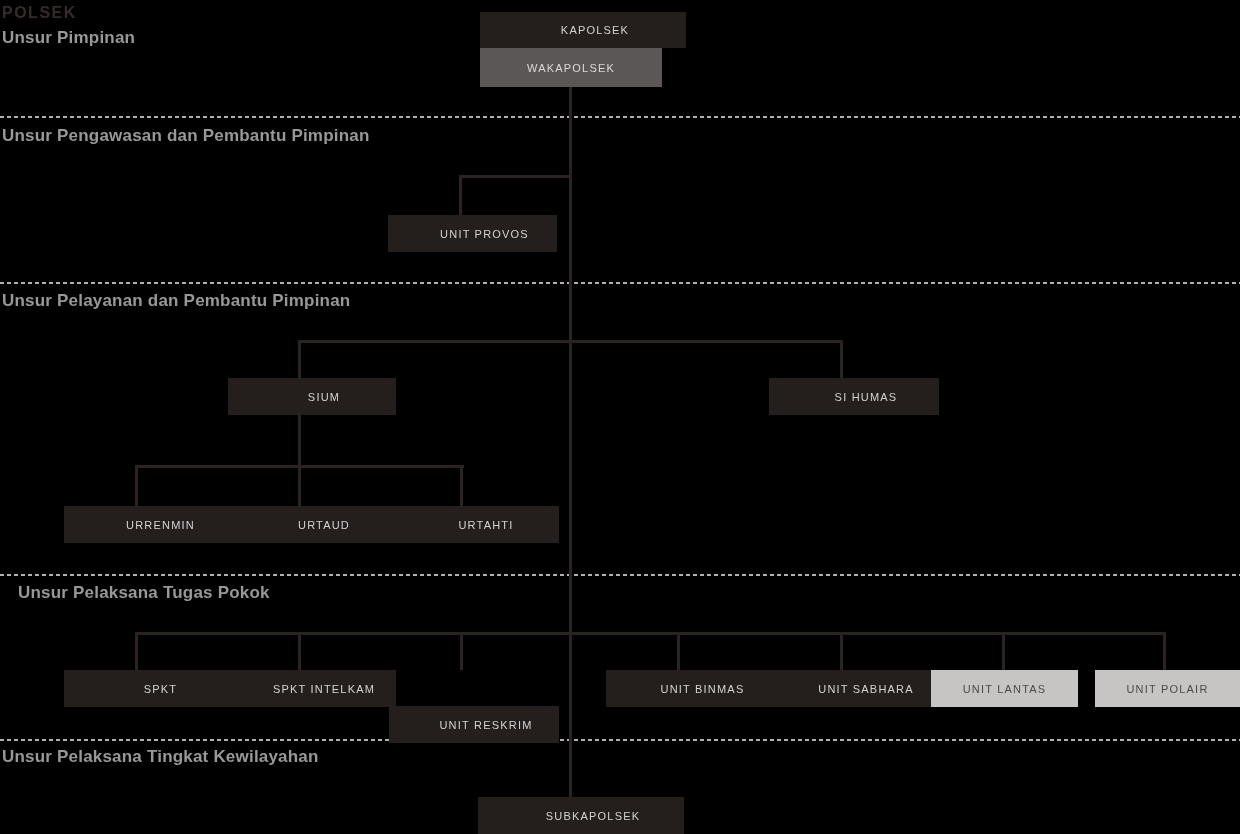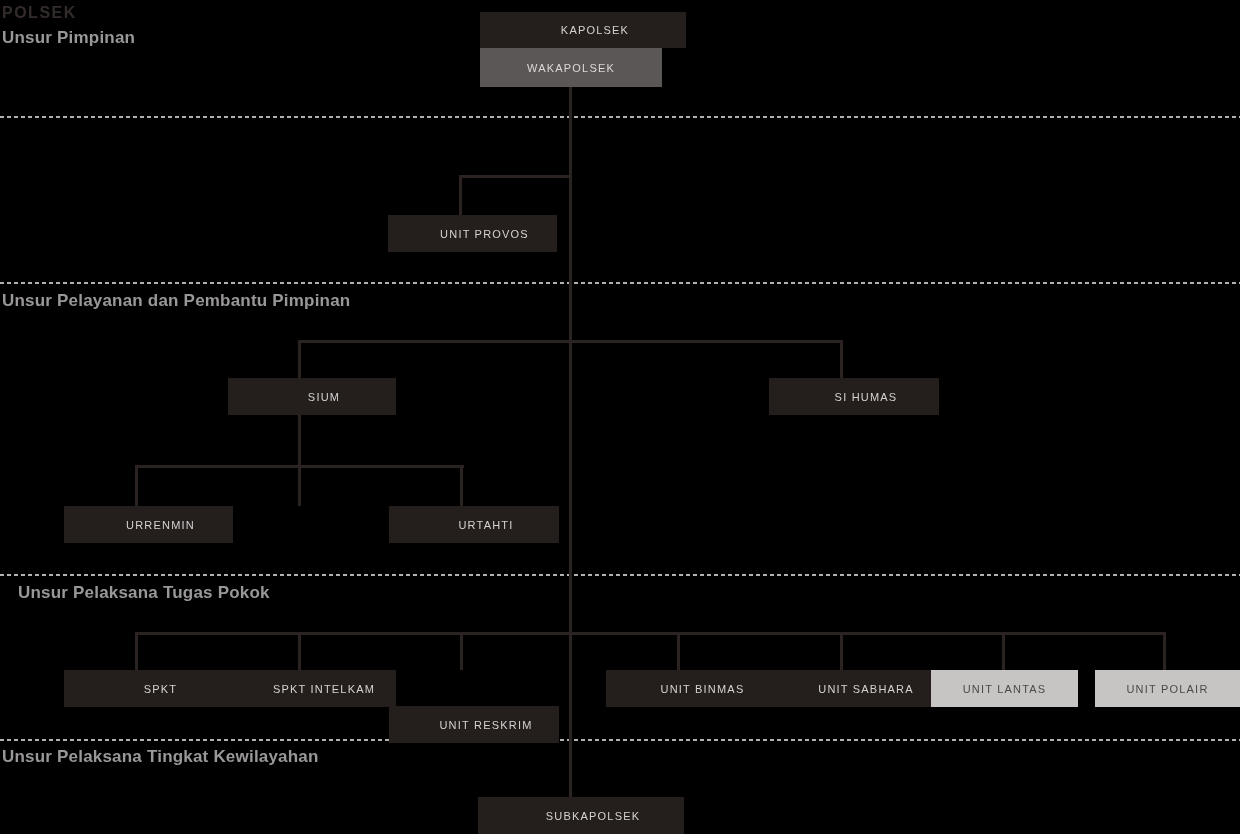--- a/index.html
+++ b/index.html
@@ -59,20 +59,21 @@
   .node.muted { background: #5c5757; color: #dbd9d8; }
   .node.light { background: #c6c5c4; color: #4e4947; }
 </style>
 </head>
 <body>
 
 <div class="canvas">
 
   <div class="page-title" style="left:2px; top:4px;">POLSEK</div>
   <div class="section-label" style="left:2px; top:28px;">Unsur Pimpinan</div>
+  <div class="section-label" style="left:2px; top:126px;">Unsur Pengawasan dan Pembantu Pimpinan</div>
   <div class="section-label" style="left:2px; top:291px;">Unsur Pelayanan dan Pembantu Pimpinan</div>
   <div class="section-label" style="left:2px; top:583px;margin-left:16px;">Unsur Pelaksana Tugas Pokok</div>
   <div class="section-label" style="left:2px; top:747px;">Unsur Pelaksana Tingkat Kewilayahan</div>
 
   <div class="sep" style="top:116px;"></div>
   <div class="sep" style="top:282px;"></div>
   <div class="sep" style="top:574px;"></div>
   <div class="sep" style="top:739px;"></div>
 
   <div class="ln v" style="left:569px; top:86px; height:711px;"></div>
@@ -113,20 +114,23 @@
   <div class="node dark" style="left:228px; top:378px; width:144px; height:37px;">
     <span>SIUM</span>
   </div>
   <div class="node dark" style="left:769px; top:378px; width:146px; height:37px;">
     <span>SI HUMAS</span>
   </div>
 
   <div class="node dark" style="left:64px; top:506px; width:145px; height:37px;">
     <span>URRENMIN</span>
   </div>
+  <div class="node dark" style="left:228px; top:506px; width:144px; height:37px;">
+    <span>URTAUD</span>
+  </div>
   <div class="node dark" style="left:389px; top:506px; width:146px; height:37px;">
     <span>URTAHTI</span>
   </div>
 
   <div class="node dark" style="left:64px; top:670px; width:145px; height:37px;">
     <span>SPKT</span>
   </div>
   <div class="node dark" style="left:228px; top:670px; width:144px; height:37px;">
     <span>SPKT INTELKAM</span>
   </div>

